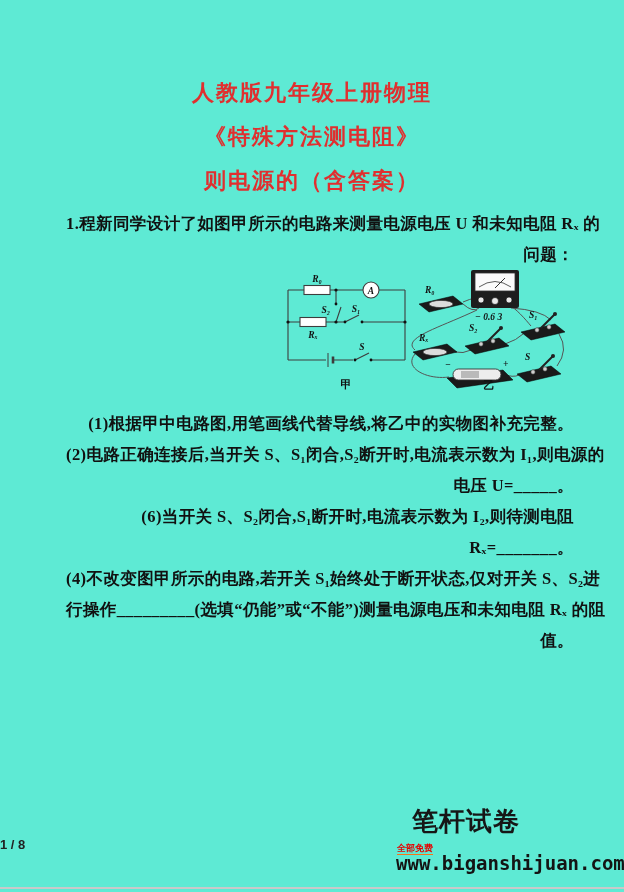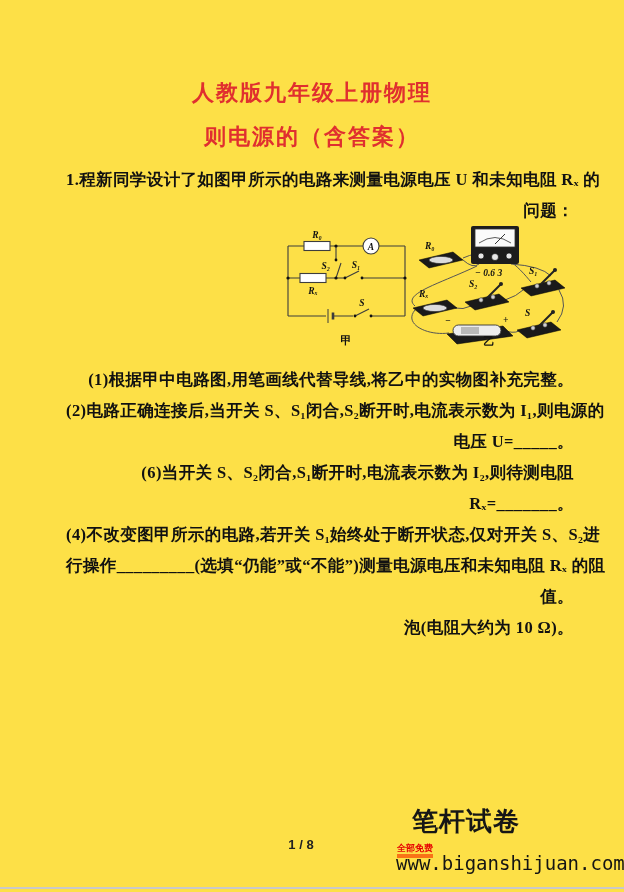--- a/index.html
+++ b/index.html
@@ -1,17 +1,17 @@
 <!DOCTYPE html>
 <html><head>
 <meta charset="utf-8">
 <style>
   html,body{margin:0;padding:0;background:#ffffff;}
   .page{
-    position:relative;width:624px;height:892px;background:#fde047;
+    position:relative;width:624px;height:892px;background:#5eead4;
     overflow:hidden;color:#111;
     font-family:"Liberation Serif","DejaVu Serif",serif;
   }
   
   .titles{padding-top:70px;text-align:center;}
   .title-line{
     font-size:22px;line-height:44px;font-weight:bold;color:#e02f2f;
     letter-spacing:2px;
     font-family:"DejaVu Serif","Liberation Serif",serif;
   }
@@ -23,50 +23,51 @@
   svg text{font-family:"Liberation Serif","DejaVu Serif",serif;}
   .lbl{font-style:italic;font-weight:bold;font-size:9.5px;fill:#111;}
   .cjk{font-weight:bold;font-size:11px;fill:#111;}
   .wire{stroke:#3d3d3d;stroke-width:1.1;fill:none;}
   .wire2{stroke:#555;stroke-width:1;fill:none;}
   .comp{fill:#ffffff;stroke:#3d3d3d;stroke-width:1.1;}
   .board{fill:#1a1a1a;stroke:#000;stroke-width:.5;}
   .node{fill:#111;}
   
   .page-number{
-    position:absolute;left:0;right:22px;top:837px;text-align:center;
+    position:absolute;left:0;right:22px;top:837px;text-align:left;
     font-size:13px;font-weight:bold;color:#222;
     font-family:"Liberation Sans","DejaVu Sans",sans-serif;
   }
   .wm-title{
     position:absolute;left:412px;top:804px;font-size:26px;font-weight:bold;
     color:#161616;letter-spacing:1px;
     font-family:Liberation Mono, monospace;
   }
   .wm-badge{
     position:absolute;left:397px;top:843px;font-size:9px;font-weight:bold;
-    color:#e60000;border-bottom:4px solid #f97316;line-height:11px;
+    color:#e60000;border-bottom:1px solid #f97316;line-height:11px;
     font-family:"DejaVu Sans",sans-serif;
   }
   .wm-url{
-    position:absolute;left:396px;top:852px;font-size:19px;font-weight:normal;
+    position:absolute;left:396px;top:852px;font-size:19px;font-weight:bold;
     color:#141414;letter-spacing:0px;
     font-family:"DejaVu Sans Mono","Liberation Mono",monospace;
   }
   .bottom-rule{
     position:absolute;left:0;right:0;bottom:3px;height:2px;background:#c9c9c9;
   }
 </style>
 </head>
 <body>
 
 <div class="page">
 
   <header class="titles">
     <div class="title-line">人教版九年级上册物理</div>
+    <div class="title-line">《特殊方法测电阻》</div>
     <div class="title-line">则电源的（含答案）</div>
   </header>
 
   <main class="content">
     <div class="tline">1.程新同学设计了如图甲所示的电路来测量电源电压 U 和未知电阻 Rₓ 的</div>
     <div class="tline">问题：</div>
 
     <div class="figure-wrap">
       <svg width="300" height="122" viewBox="0 0 300 122">
 
@@ -182,21 +183,20 @@
     </div>
 
     <div class="tline">(1)根据甲中电路图,用笔画线代替导线,将乙中的实物图补充完整。</div>
     <div class="tline">(2)电路正确连接后,当开关 S、S₁闭合,S₂断开时,电流表示数为 I₁,则电源的</div>
     <div class="tline">电压 U=_____。</div>
     <div class="tline">(6)当开关 S、S₂闭合,S₁断开时,电流表示数为 I₂,则待测电阻</div>
     <div class="tline">Rₓ=_______。</div>
     <div class="tline">(4)不改变图甲所示的电路,若开关 S₁始终处于断开状态,仅对开关 S、S₂进</div>
     <div class="tline">行操作_________(选填“仍能”或“不能”)测量电源电压和未知电阻 Rₓ 的阻</div>
     <div class="tline">值。</div>
-    <div class="tline">泡(电阻大约为 10 Ω)。</div>
   </main>
 
   <div class="page-number">1 / 8</div>
   <div class="wm-title">笔杆试卷</div>
   <div class="wm-badge">全部免费</div>
   <div class="wm-url">www.biganshijuan.com</div>
   <div class="bottom-rule"></div>
 
 </div>
 

